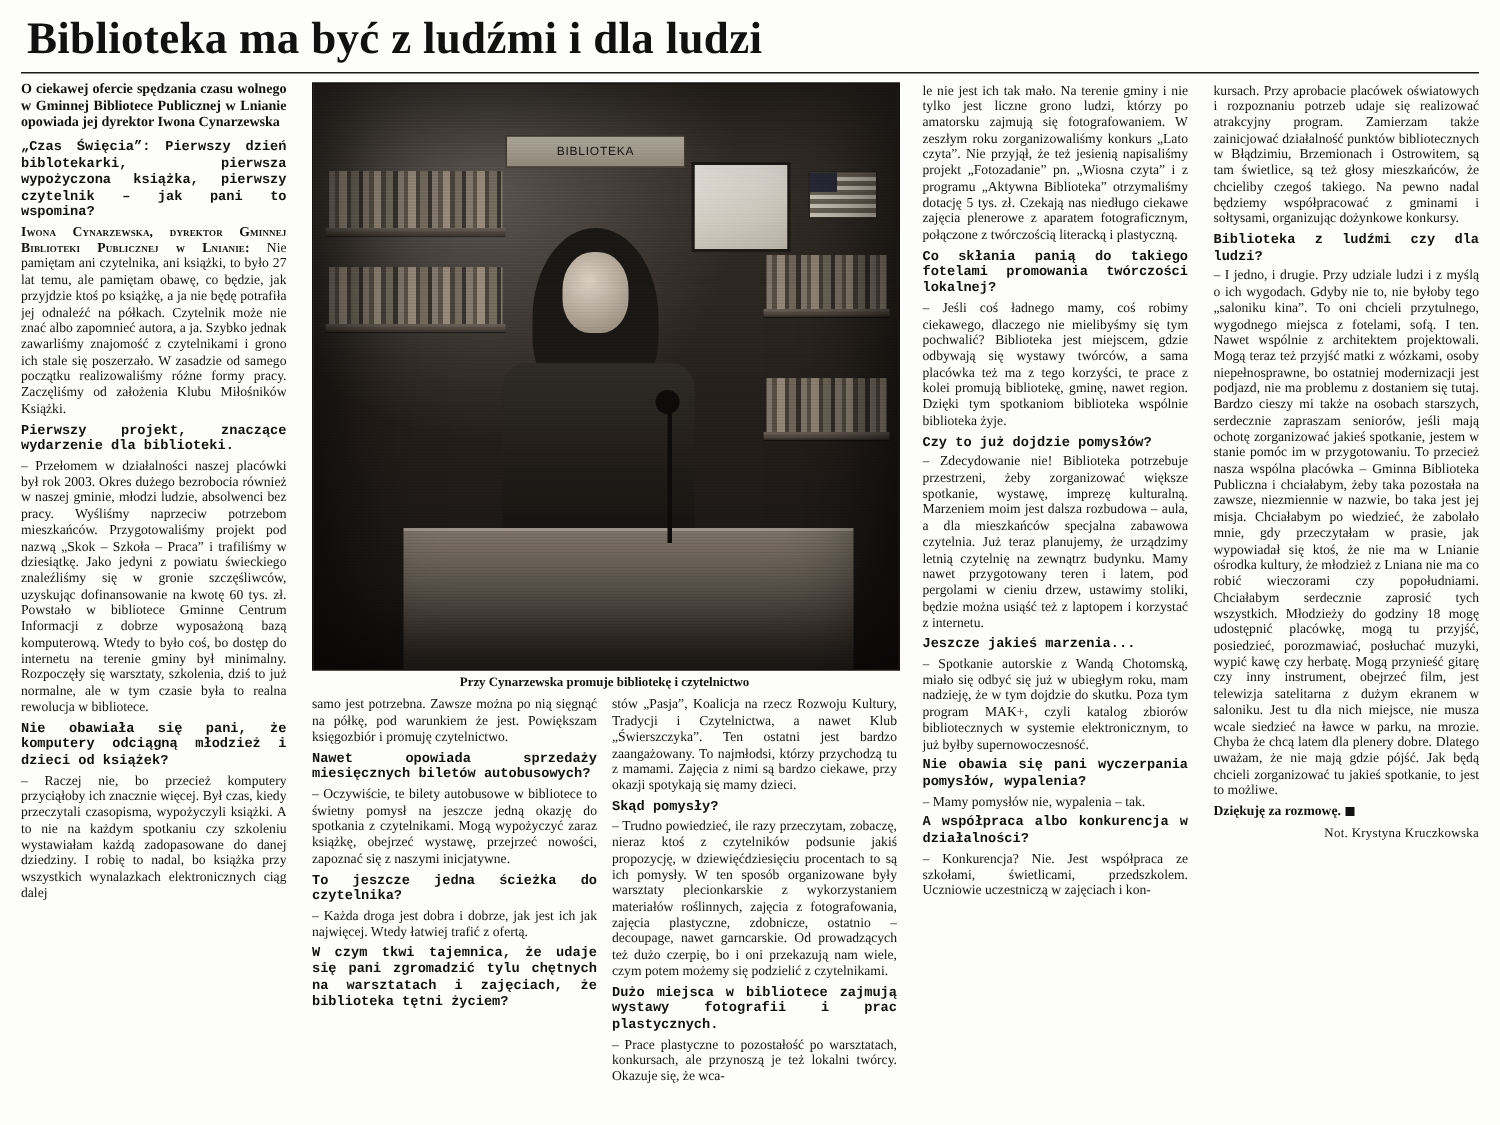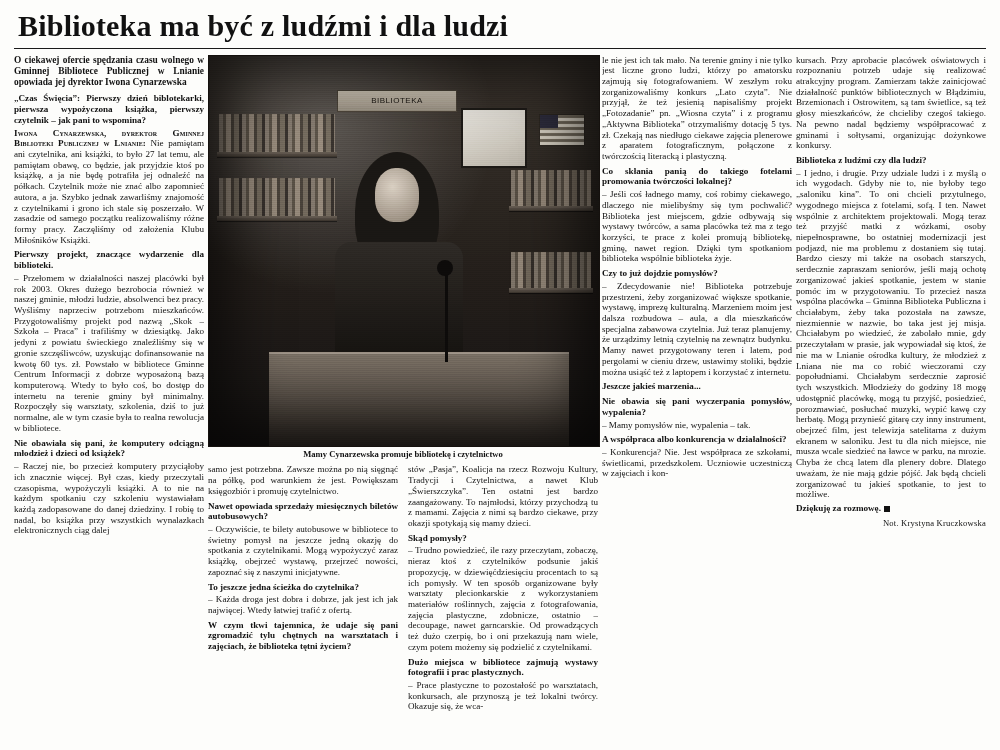--- a/index.html
+++ b/index.html
@@ -30,21 +30,21 @@
     margin: 2px 0 6px 4px;
     line-height: 1.05;
   }
   .hr-top {
     border: none;
     border-top: 1px solid #1a1a1a;
     margin: 0 0 6px 0;
   }
   .columns {
     display: flex;
-    gap: 4px;
+    gap: 17px;
     height: 690px;
   }
   .col {
     width: 190px;
     font-size: 9.1px;
     line-height: 1.18;
     text-align: justify;
     hyphens: auto;
     overflow: hidden;
   }
@@ -68,20 +68,21 @@
   }
   .smallcaps {
     font-variant: small-caps;
     font-weight: bold;
     letter-spacing: 0.1px;
   }
   .qhead {
     font-weight: bold;
     text-indent: 0;
     margin: 4px 0 2px 0;
+    font-family: Liberation Mono, monospace;
   }
   .photo-wrap {
     margin: 0 0 3px 0;
   }
   .photo {
     position: relative;
     width: 390px;
     height: 390px;
     background: #2b2622;
     overflow: hidden;
@@ -258,21 +259,21 @@
 
           <div class="ph-podium" style="left:60px; top:296px; width:300px; height:92px;"></div>
 
           <div class="ph-mic-stand" style="left:236px; top:214px; width:3px; height:92px;"></div>
           <div class="ph-mic-head" style="left:228px; top:204px; width:16px; height:16px;"></div>
 
           <div class="ph-grain"></div>
           <div class="ph-vign"></div>
 
         </div>
-        <div class="caption">Mamy Cynarzewska promuje bibliotekę i czytelnictwo</div>
+        <div class="caption">Przy Cynarzewska promuje bibliotekę i czytelnictwo</div>
       </div>
 
       <div class="two-under">
 
         <div class="col c2">
           <p class="noind">samo jest potrzebna. Zawsze można po nią sięgnąć na półkę, pod warunkiem że jest. Powiększam księgozbiór i promuję czytelnictwo.</p>
           <p class="qhead">Nawet opowiada sprzedaży miesięcznych biletów autobusowych?</p>
           <p class="noind"> – Oczywiście, te bilety autobusowe w bibliotece to świetny pomysł na jeszcze jedną okazję do spotkania z czytelnikami. Mogą wypożyczyć zaraz książkę, obejrzeć wystawę, przejrzeć nowości, zapoznać się z naszymi inicjatywne.</p>
           <p class="qhead">To jeszcze jedna ścieżka do czytelnika?</p>
           <p class="noind"> – Każda droga jest dobra i dobrze, jak jest ich jak najwięcej. Wtedy łatwiej trafić z ofertą.</p>
@@ -289,20 +290,21 @@
       </div>
     </div>
 
     <div class="col c4">
       <p class="noind">le nie jest ich tak mało. Na terenie gminy i nie tylko jest liczne grono ludzi, którzy po amatorsku zajmują się fotografowaniem. W zeszłym roku zorganizowaliśmy konkurs „Lato czyta”. Nie przyjął, że też jesienią napisaliśmy projekt „Fotozadanie” pn. „Wiosna czyta” i z programu „Aktywna Biblioteka” otrzymaliśmy dotację 5 tys. zł. Czekają nas niedługo ciekawe zajęcia plenerowe z aparatem fotograficznym, połączone z twórczością literacką i plastyczną.</p>
       <p class="qhead">Co skłania panią do takiego fotelami promowania twórczości lokalnej?</p>
       <p class="noind"> – Jeśli coś ładnego mamy, coś robimy ciekawego, dlaczego nie mielibyśmy się tym pochwalić? Biblioteka jest miejscem, gdzie odbywają się wystawy twórców, a sama placówka też ma z tego korzyści, te prace z kolei promują bibliotekę, gminę, nawet region. Dzięki tym spotkaniom biblioteka wspólnie biblioteka żyje.</p>
       <p class="qhead">Czy to już dojdzie pomysłów?</p>
       <p class="noind"> – Zdecydowanie nie! Biblioteka potrzebuje przestrzeni, żeby zorganizować większe spotkanie, wystawę, imprezę kulturalną. Marzeniem moim jest dalsza rozbudowa – aula, a dla mieszkańców specjalna zabawowa czytelnia. Już teraz planujemy, że urządzimy letnią czytelnię na zewnątrz budynku. Mamy nawet przygotowany teren i latem, pod pergolami w cieniu drzew, ustawimy stoliki, będzie można usiąść też z laptopem i korzystać z internetu.</p>
       <p class="qhead">Jeszcze jakieś marzenia...</p>
+      <p class="noind"> – Spotkanie autorskie z Wandą Chotomską, miało się odbyć się już w ubiegłym roku, mam nadzieję, że w tym dojdzie do skutku. Poza tym program MAK+, czyli katalog zbiorów bibliotecznych w systemie elektronicznym, to już byłby supernowoczesność.</p>
       <p class="qhead">Nie obawia się pani wyczerpania pomysłów, wypalenia?</p>
       <p class="noind"> – Mamy pomysłów nie, wypalenia – tak.</p>
       <p class="qhead">A współpraca albo konkurencja w działalności?</p>
       <p class="noind"> – Konkurencja? Nie. Jest współpraca ze szkołami, świetlicami, przedszkolem. Uczniowie uczestniczą w zajęciach i kon-</p>
     </div>
 
     <div class="col c5">
       <p class="noind">kursach. Przy aprobacie placówek oświatowych i rozpoznaniu potrzeb udaje się realizować atrakcyjny program. Zamierzam także zainicjować działalność punktów bibliotecznych w Błądzimiu, Brzemionach i Ostrowitem, są tam świetlice, są też głosy mieszkańców, że chcieliby czegoś takiego. Na pewno nadal będziemy współpracować z gminami i sołtysami, organizując dożynkowe konkursy.</p>
       <p class="qhead">Biblioteka z ludźmi czy dla ludzi?</p>
       <p class="noind"> – I jedno, i drugie. Przy udziale ludzi i z myślą o ich wygodach. Gdyby nie to, nie byłoby tego „saloniku kina”. To oni chcieli przytulnego, wygodnego miejsca z fotelami, sofą. I ten. Nawet wspólnie z architektem projektowali. Mogą teraz też przyjść matki z wózkami, osoby niepełnosprawne, bo ostatniej modernizacji jest podjazd, nie ma problemu z dostaniem się tutaj. Bardzo cieszy mi także na osobach starszych, serdecznie zapraszam seniorów, jeśli mają ochotę zorganizować jakieś spotkanie, jestem w stanie pomóc im w przygotowaniu. To przecież nasza wspólna placówka – Gminna Biblioteka Publiczna i chciałabym, żeby taka pozostała na zawsze, niezmiennie w nazwie, bo taka jest jej misja. Chciałabym po wiedzieć, że zabolało mnie, gdy przeczytałam w prasie, jak wypowiadał się ktoś, że nie ma w Lnianie ośrodka kultury, że młodzież z Lniana nie ma co robić wieczorami czy popołudniami. Chciałabym serdecznie zaprosić tych wszystkich. Młodzieży do godziny 18 mogę udostępnić placówkę, mogą tu przyjść, posiedzieć, porozmawiać, posłuchać muzyki, wypić kawę czy herbatę. Mogą przynieść gitarę czy inny instrument, obejrzeć film, jest telewizja satelitarna z dużym ekranem w saloniku. Jest tu dla nich miejsce, nie musza wcale siedzieć na ławce w parku, na mrozie. Chyba że chcą latem dla plenery dobre. Dlatego uważam, że nie mają gdzie pójść. Jak będą chcieli zorganizować tu jakieś spotkanie, to jest to możliwe.</p>

